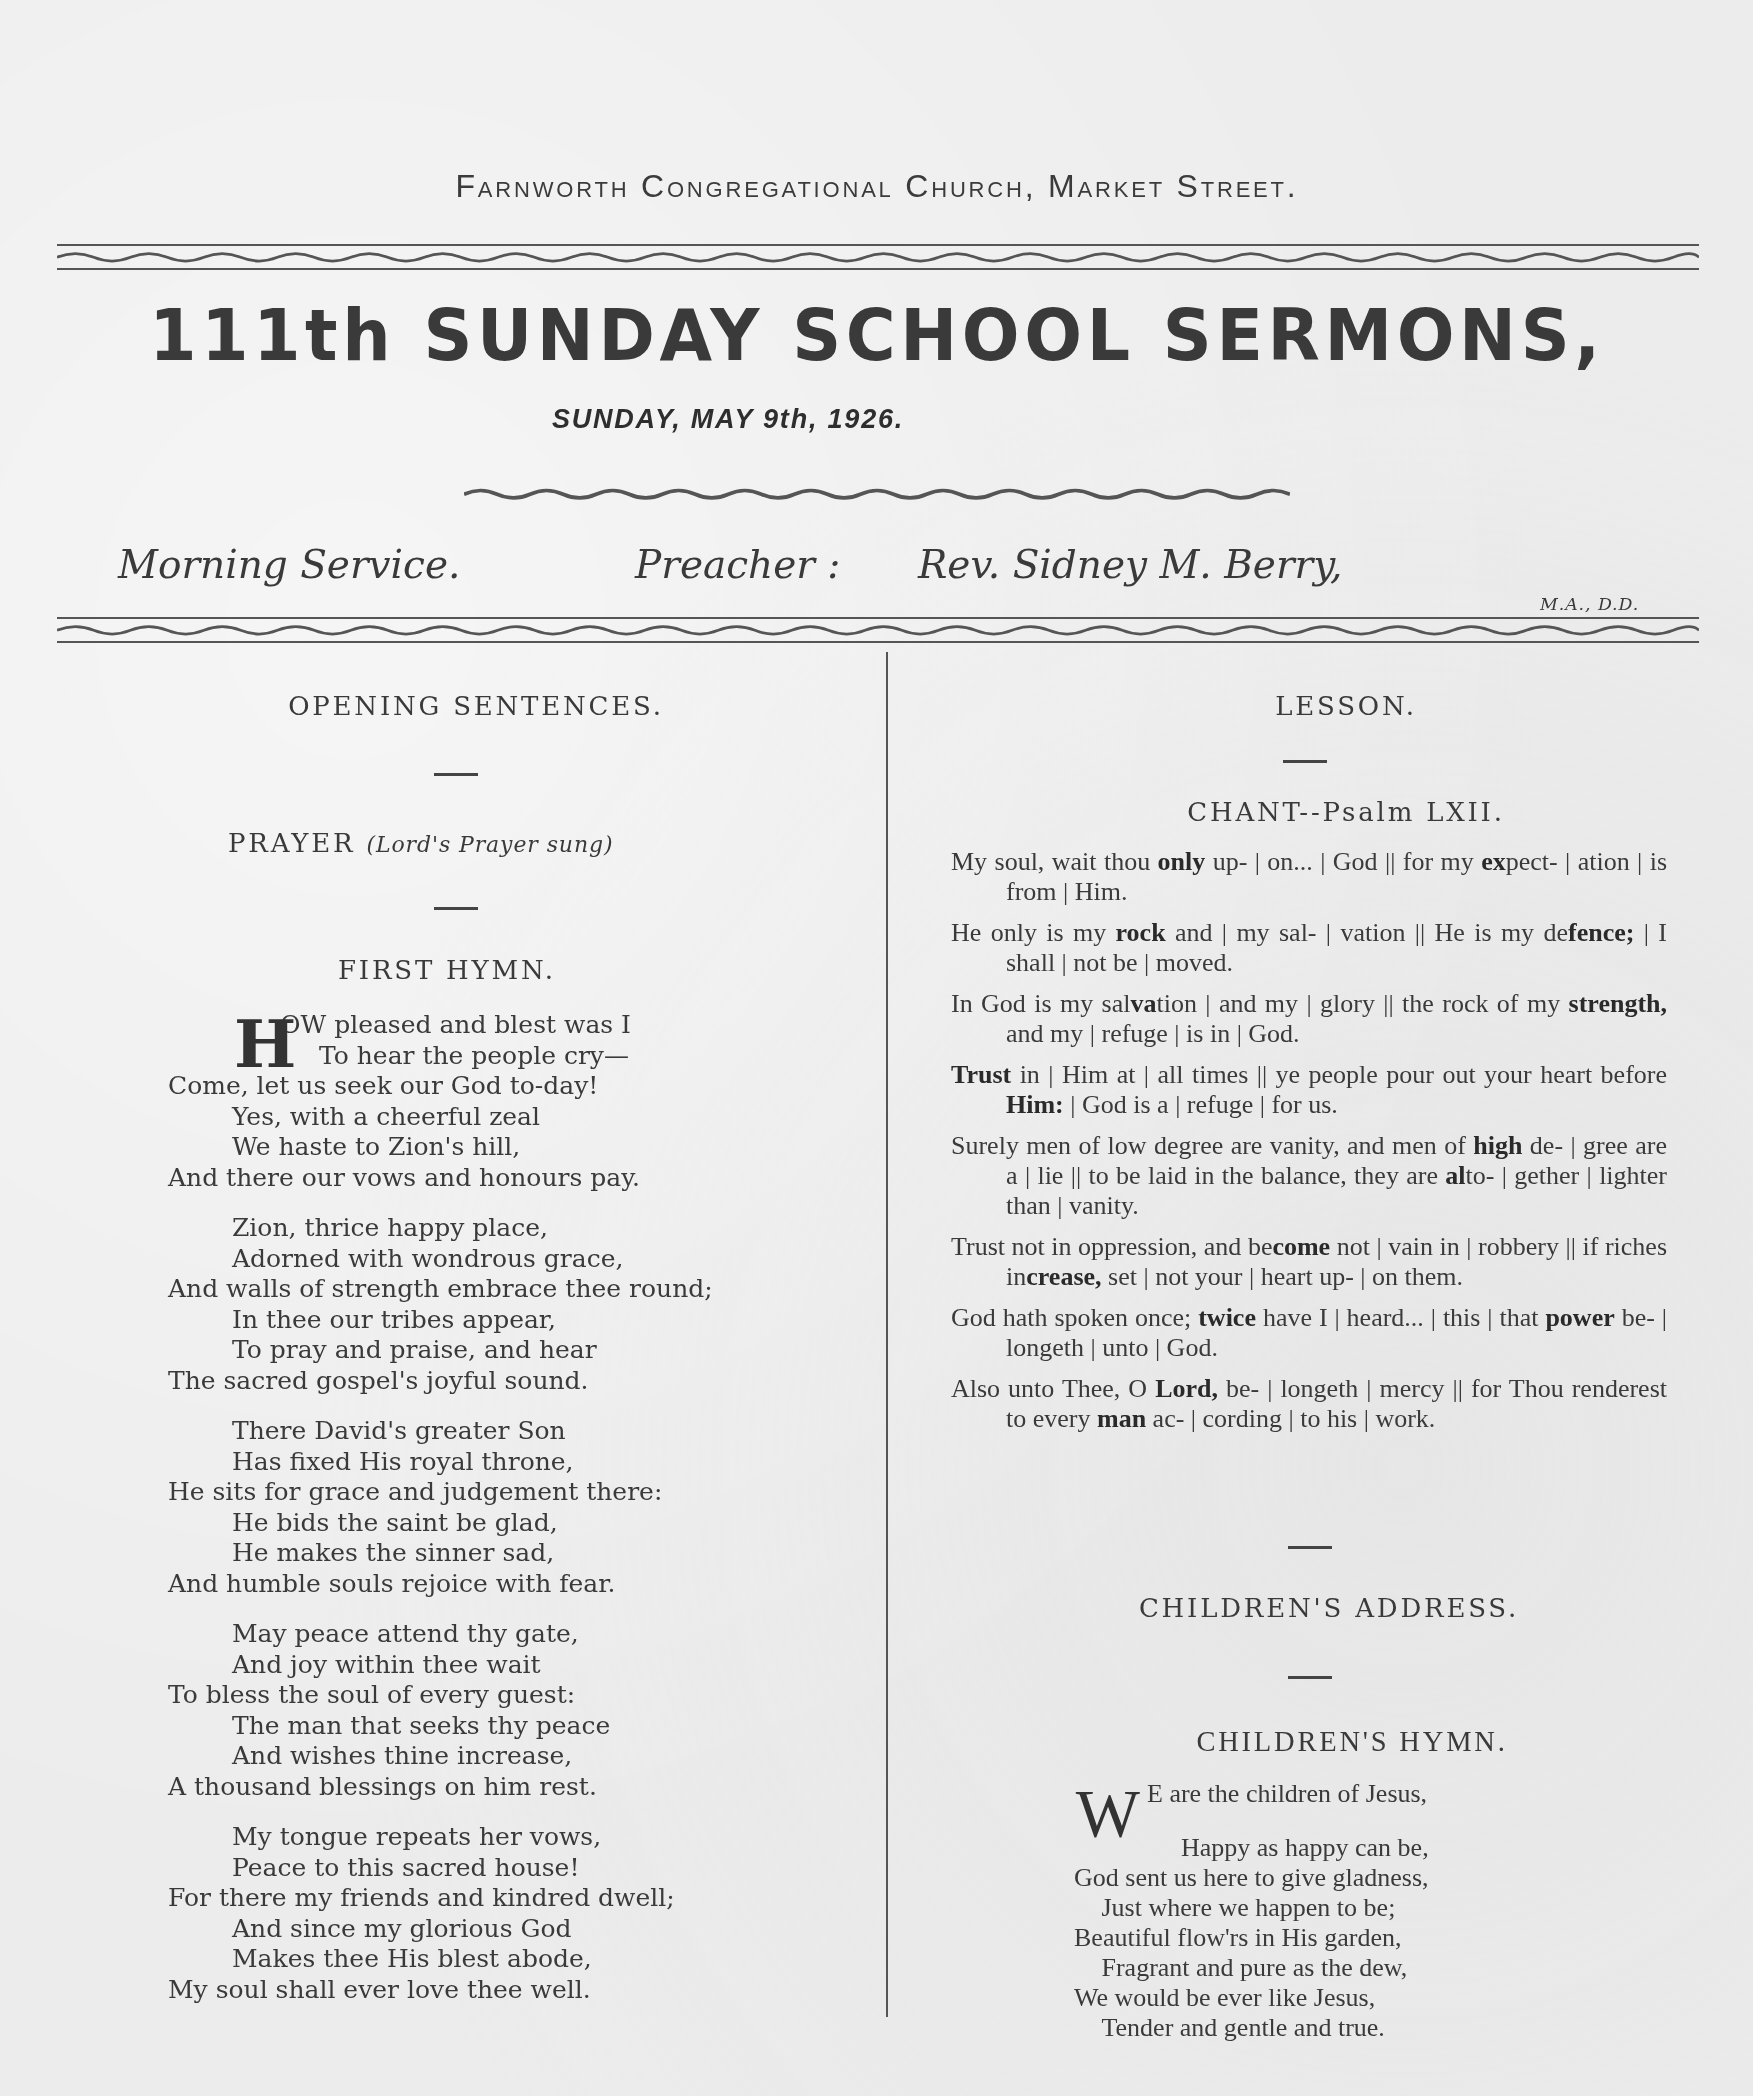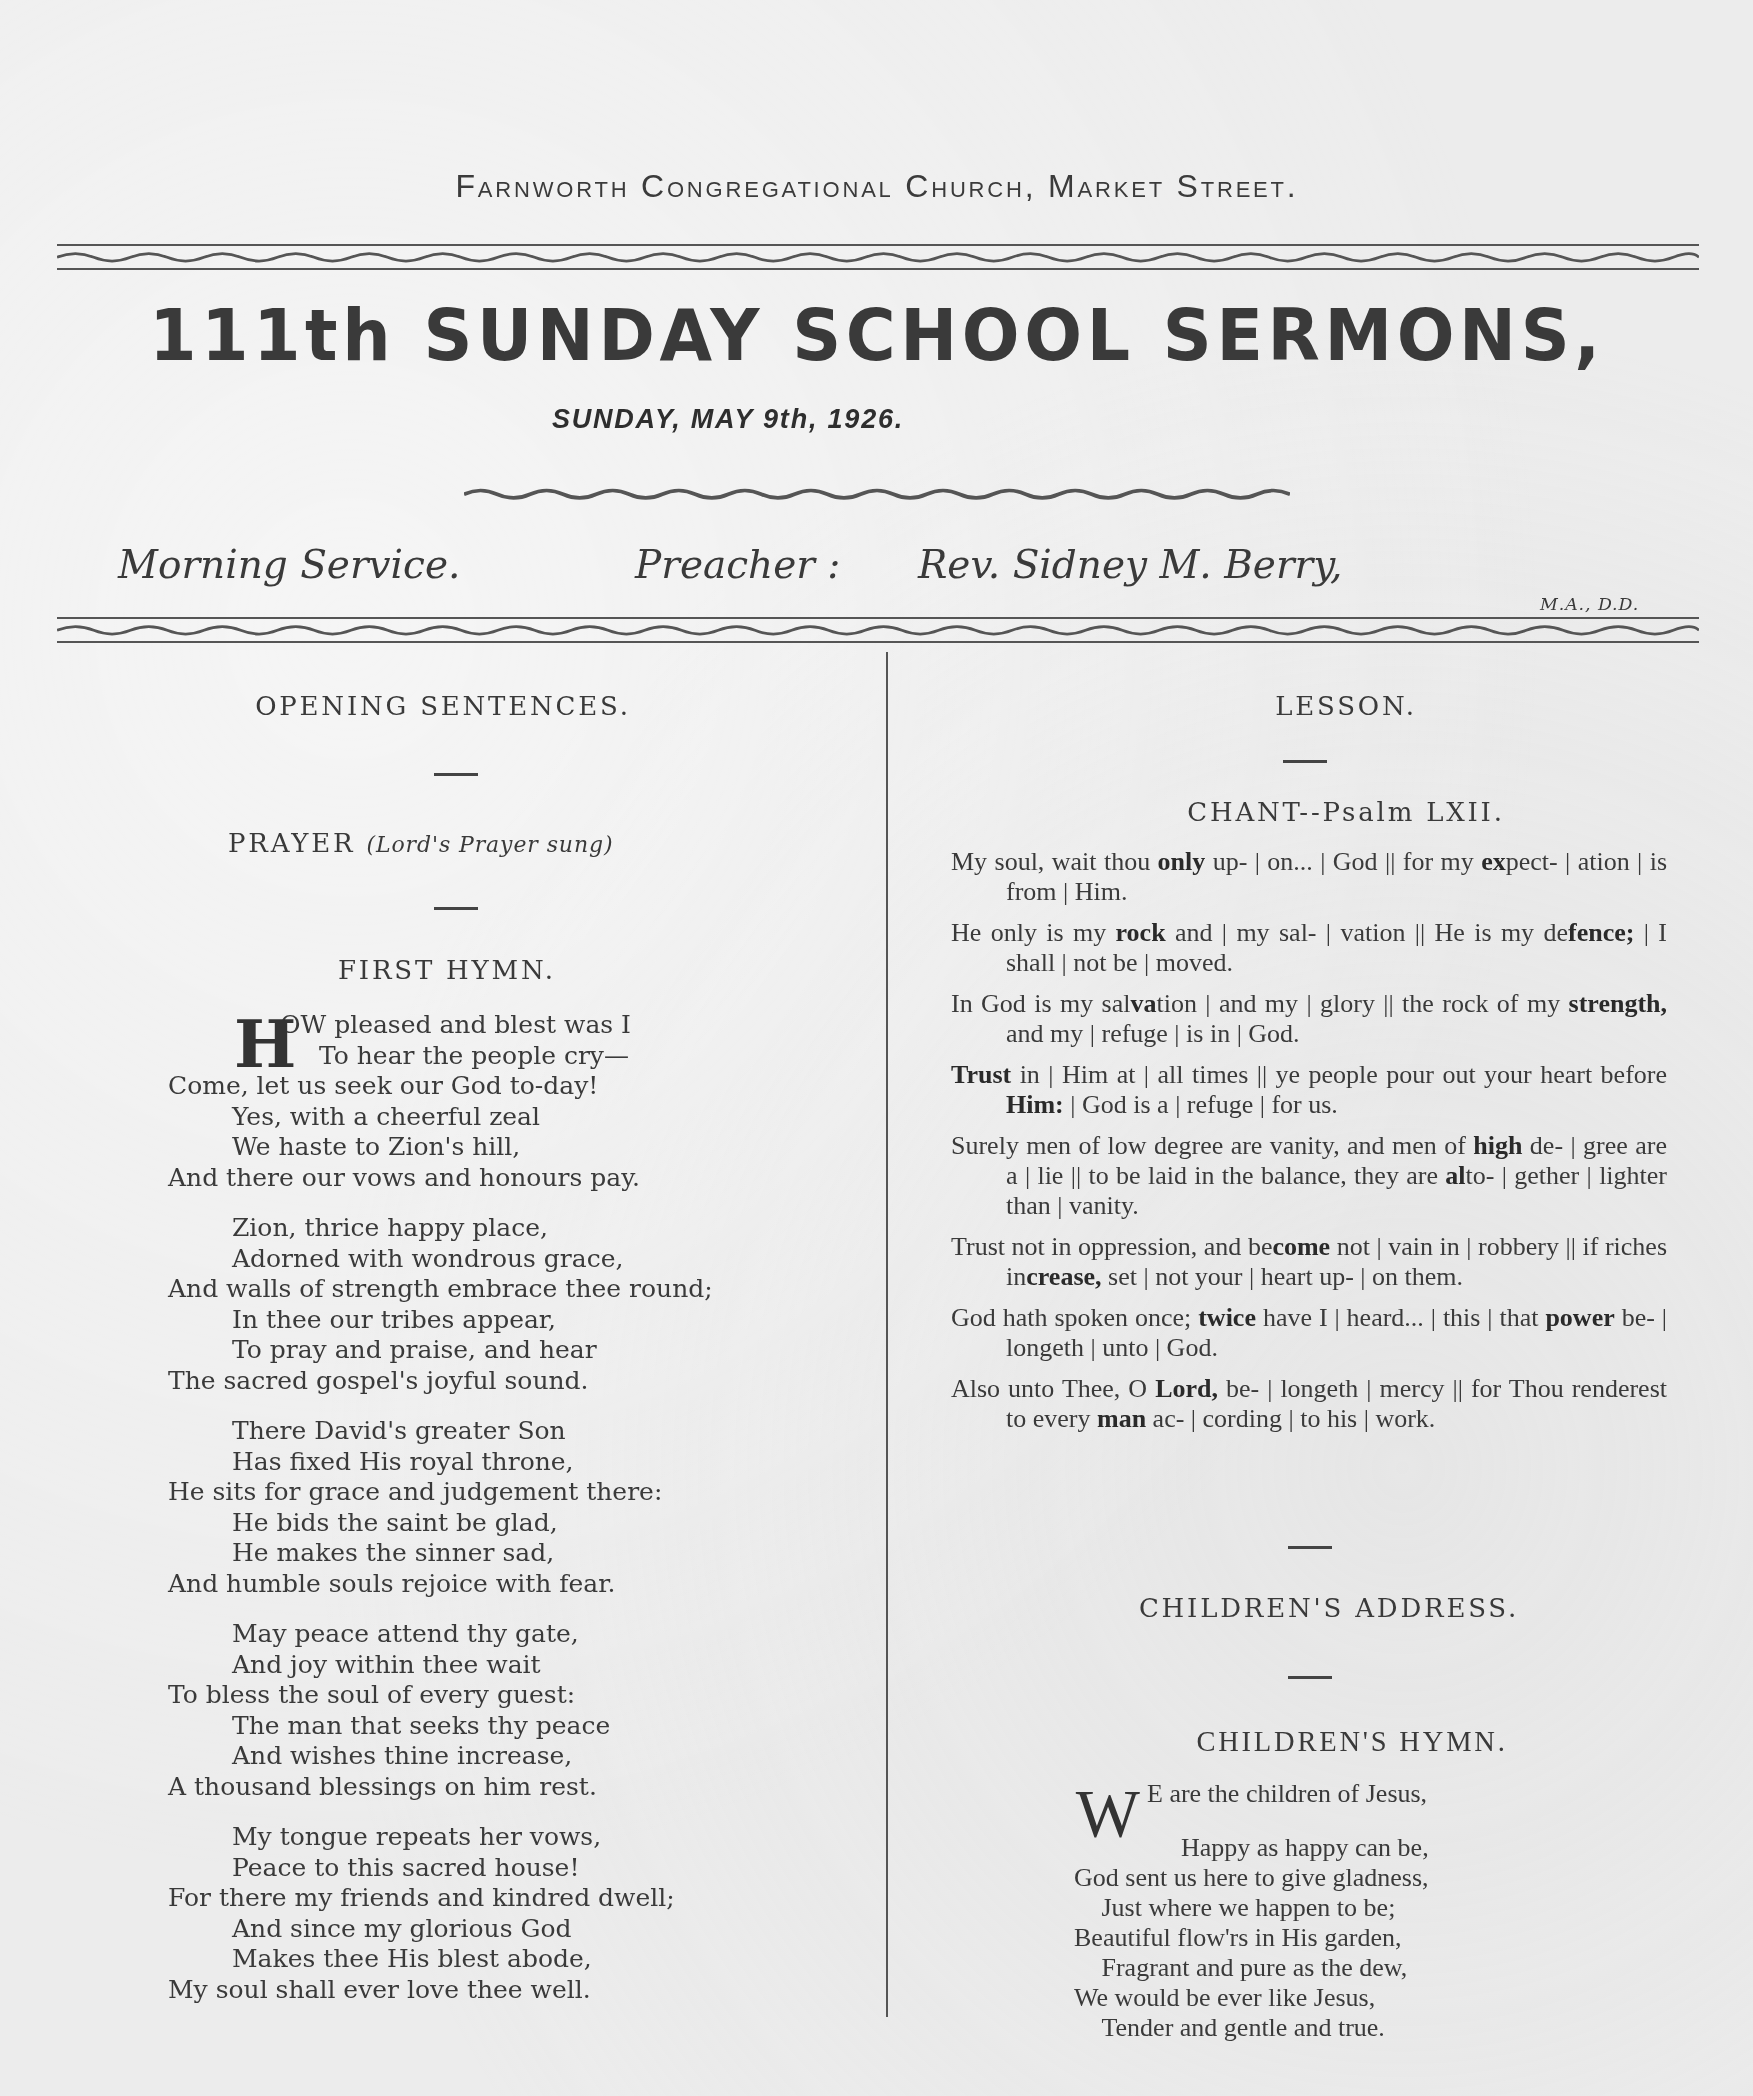--- a/index.html
+++ b/index.html
@@ -54,21 +54,21 @@
 
   
   .divider { left: 886px; top: 652px; width: 1.8px; height: 1365px; background: #555; }
 
   .heading {
     font-family: "DejaVu Serif", serif; font-size: 26px; letter-spacing: 2.8px;
     color: #3a3a3a; white-space: nowrap;
   }
   .rule { height: 2.8px; width: 44px; background: #444; }
 
-  .left-col { left: 0; width: 886px; }
+  .left-col { left: 0; width: 886px; padding-left: 33px; }
   .right-col { left: 888px; width: 916px; }
 
   .italic-note { font-style: italic; font-size: 22px; letter-spacing: 0.9px; }
 
   .hymn {
     font-family: "DejaVu Serif", serif; font-size: 25px; line-height: 30.5px; color: #3a3a3a;
   }
   .hymn .ln { white-space: nowrap; height: 30.5px; }
   .hymn .ind { padding-left: 64px; }
   .dropcap {

